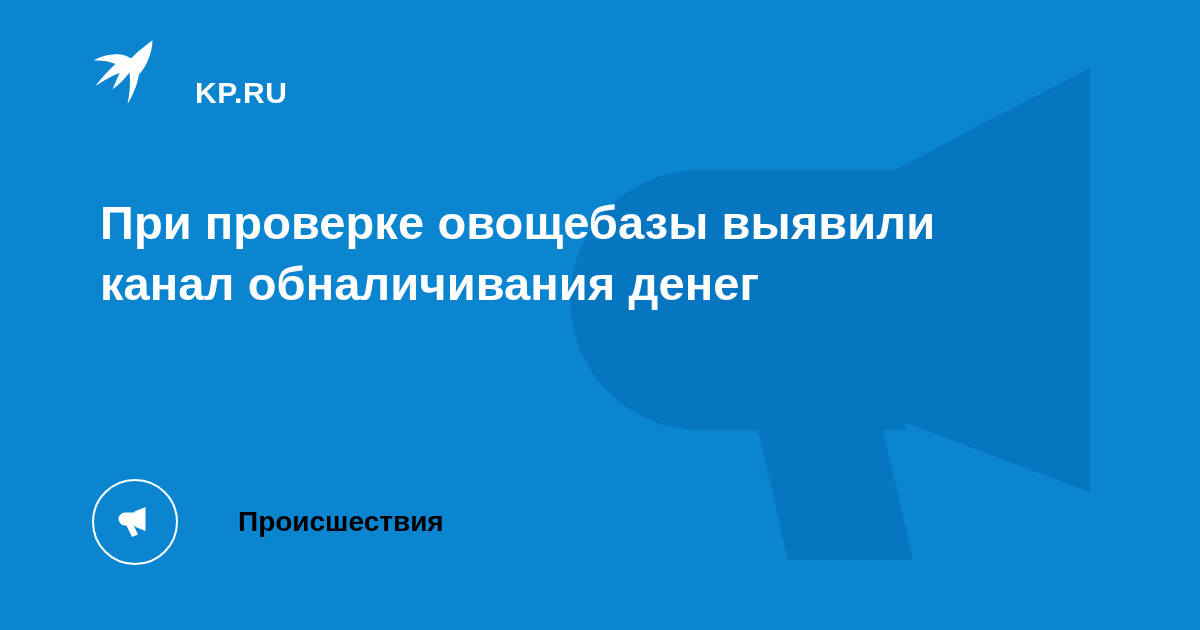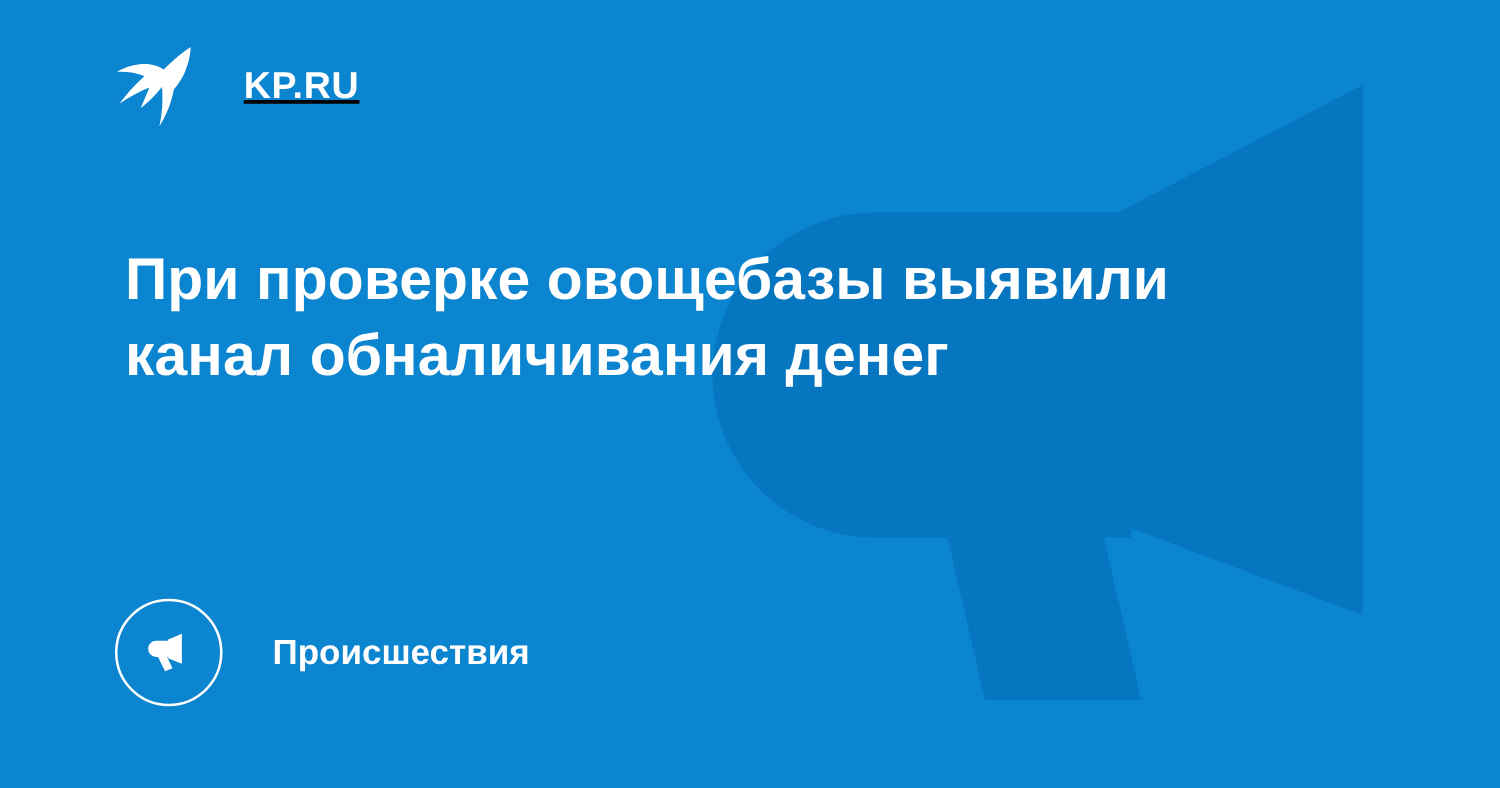--- a/index.html
+++ b/index.html
@@ -29,23 +29,22 @@
     height:630px;
     pointer-events:none;
   }
 
   
   #brand {
     position:absolute;
     left:90px;
     top:30px;
     display:flex;
-    align-items:center;
+    align-items:flex-end;
     height:78px;
-    text-decoration:underline;
   }
   #brand-mark {
     width:72px;
     height:72px;
     display:block;
     flex:0 0 auto;
   }
   #brand-name {
     margin-left:33px;
     color:#ffffff;
@@ -83,22 +82,22 @@
     height:86px;
     border:2px solid #ffffff;
     border-radius:50%;
     flex:0 0 auto;
     display:flex;
     align-items:center;
     justify-content:center;
   }
   #rubric-badge svg { display:block; }
   #rubric-label {
-    margin-left:40px;
-    color:#ffffff;
+    margin-left:60px;
+    color:#000000;
     font-size:28px;
     font-weight:bold;
     line-height:1;
     white-space:nowrap;
   }
 </style>
 </head>
 <body>
 
 <div id="card">

